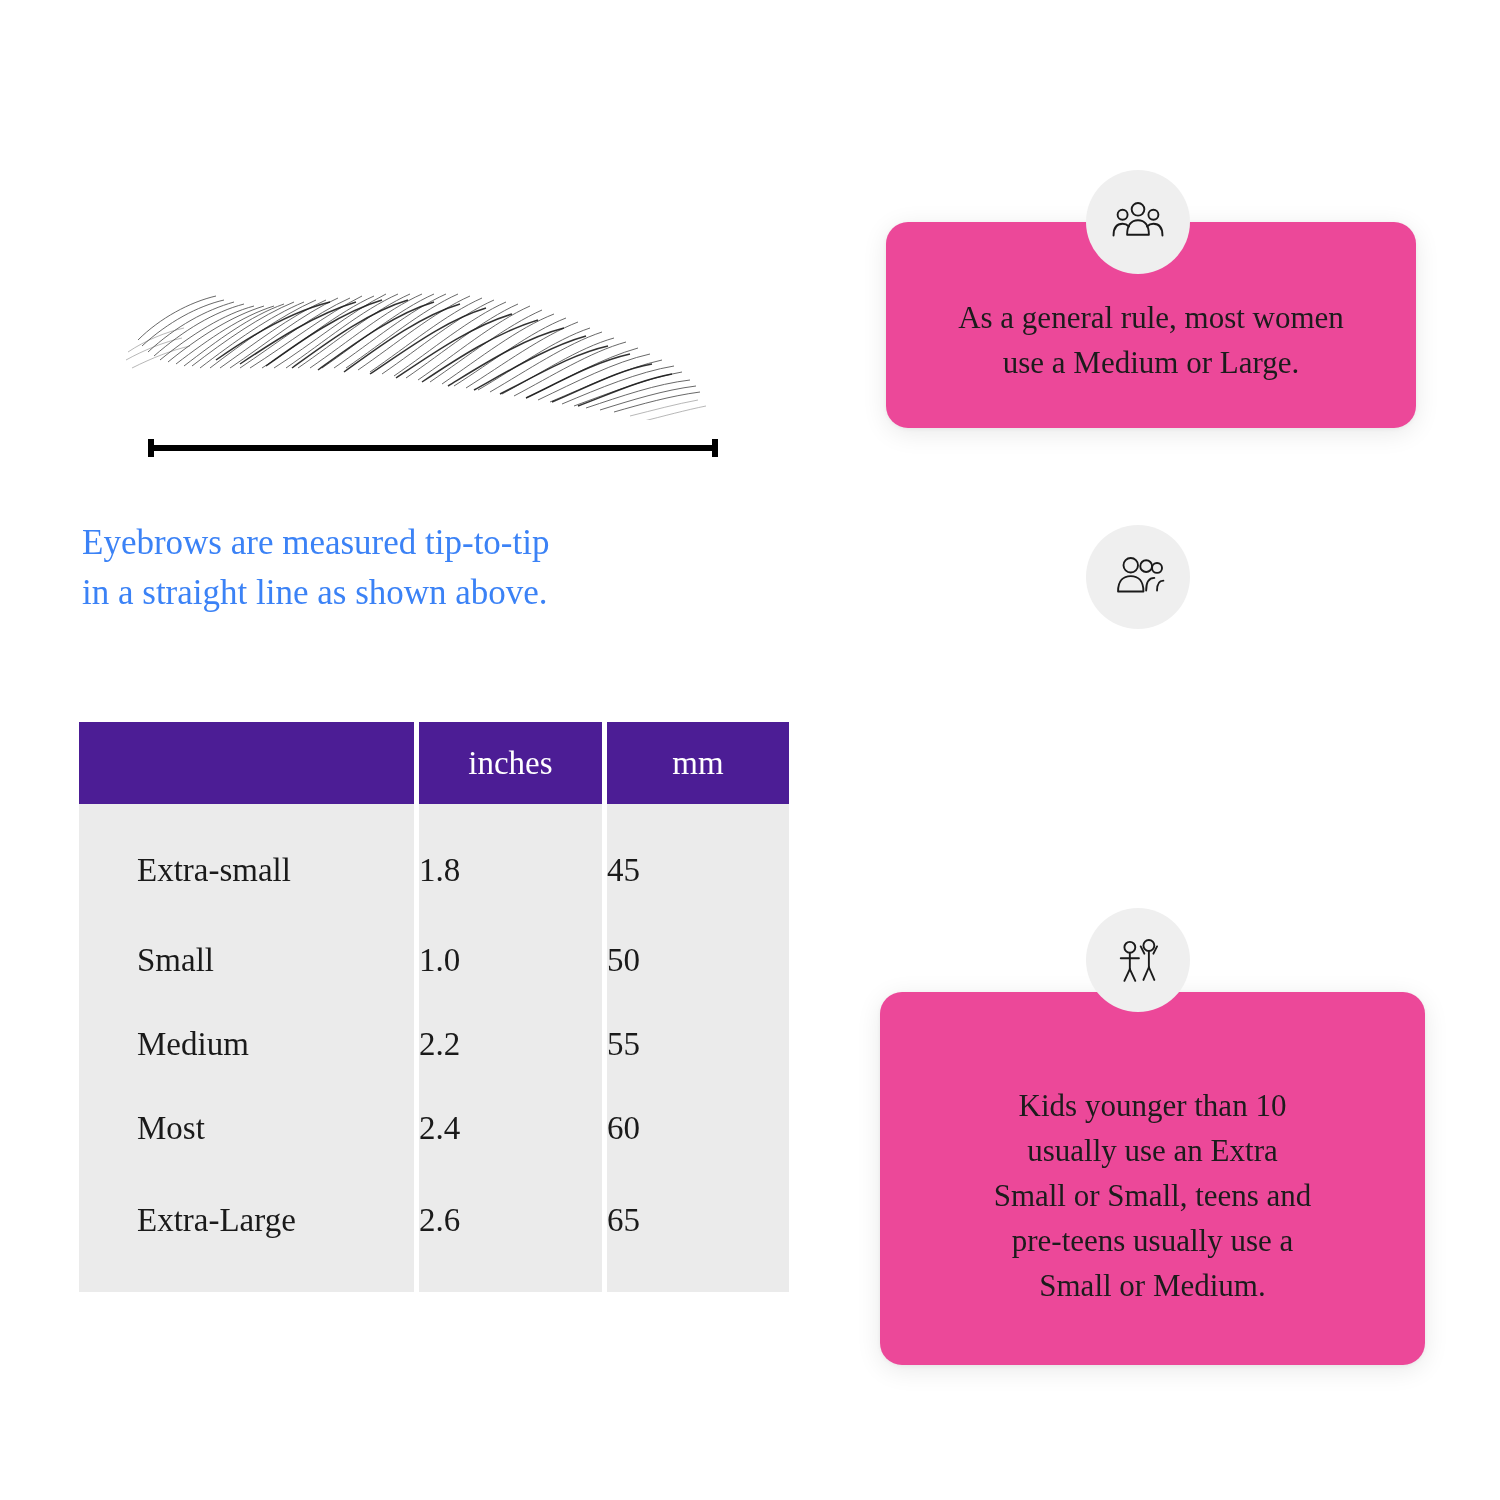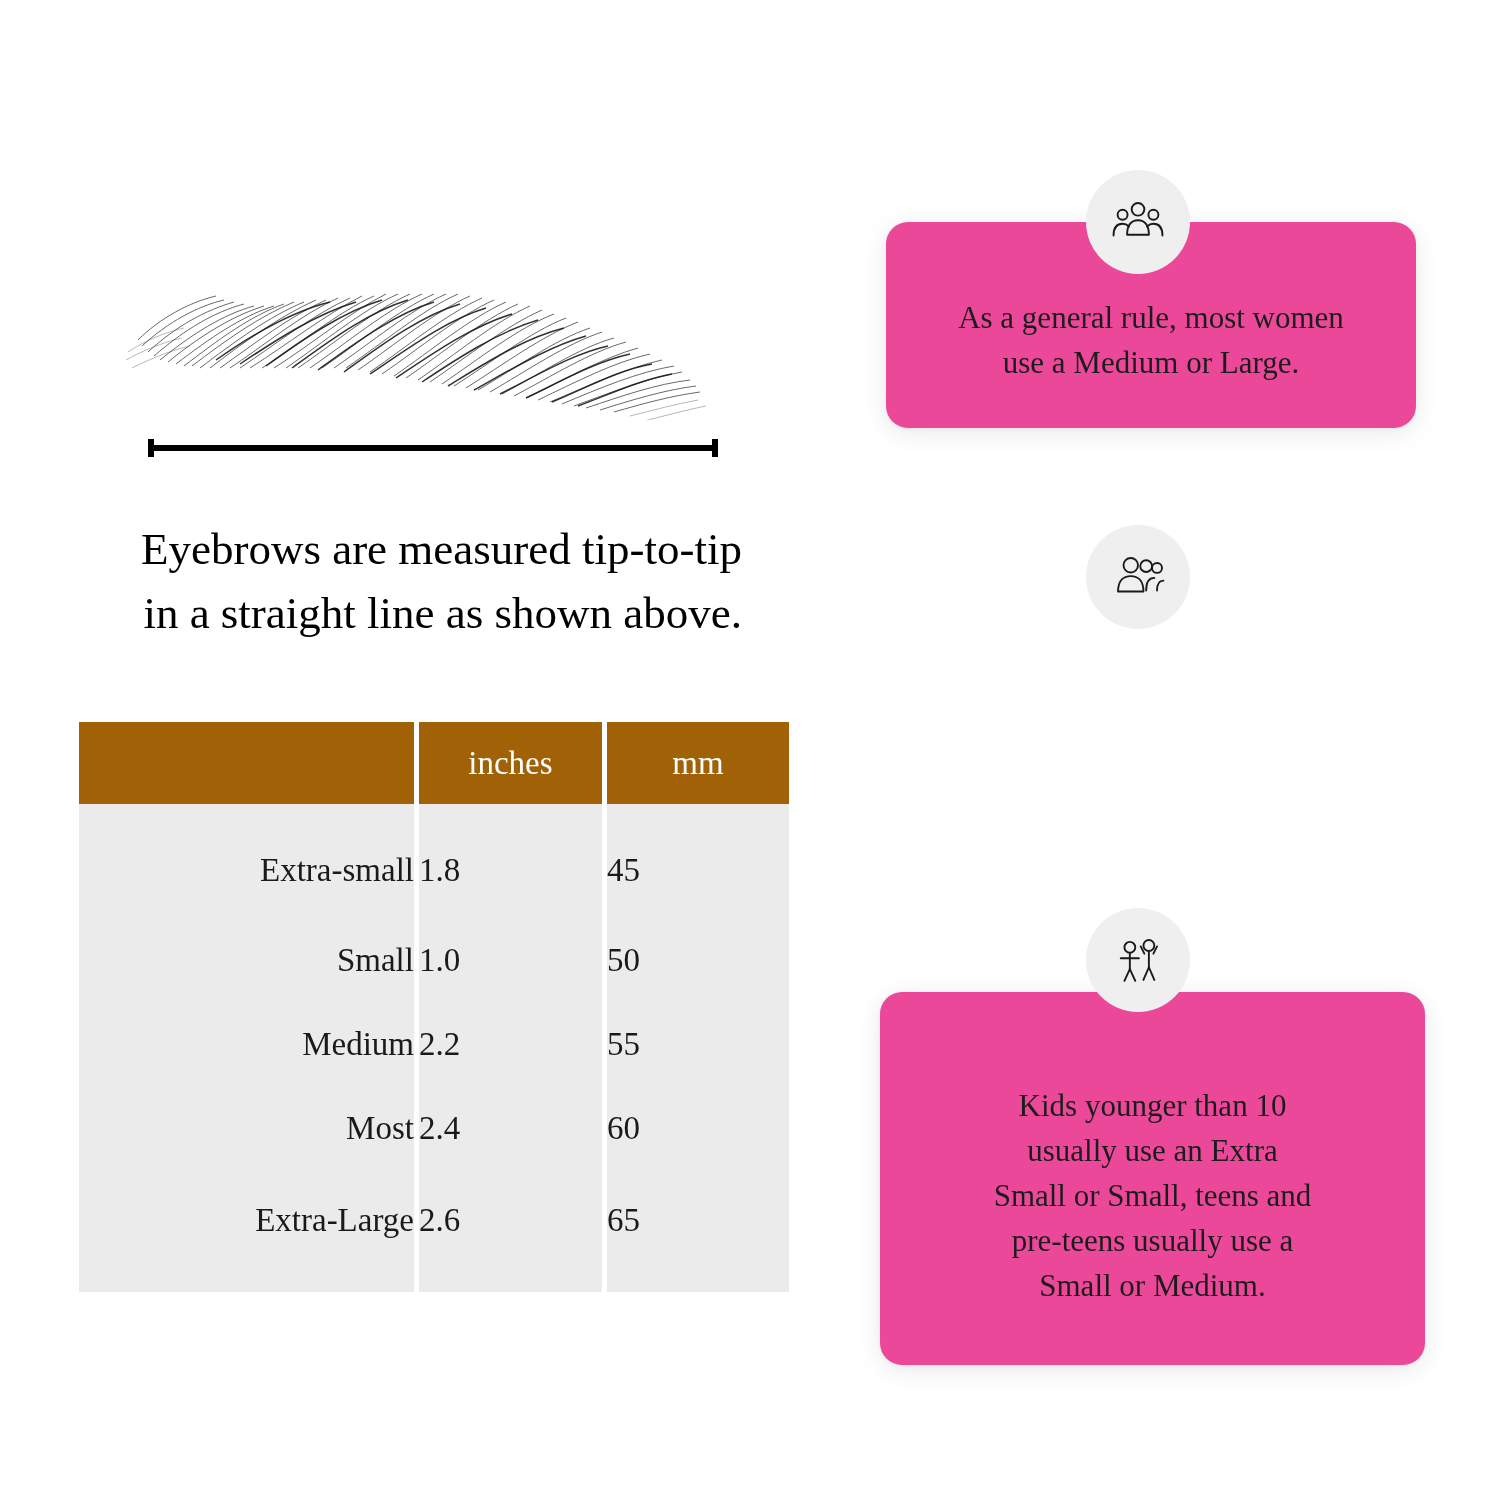--- a/index.html
+++ b/index.html
@@ -44,58 +44,58 @@
     top: 437px;
     width: 570px;
     height: 22px;
   }
 
   .caption {
     position: absolute;
     left: 82px;
     top: 518px;
     width: 660px;
-    text-align: right;
-    font-size: 45px;
+    text-align: left;
+    font-size: 35px;
     line-height: 1.42;
-    color: #000000;
+    color: #3b82f6;
   }
 
   
   .size-table {
     position: absolute;
     left: 74px;
     top: 722px;
     width: 720px;
     border-collapse: separate;
     border-spacing: 5px 0;
   }
   .size-table thead th {
-    background: #a16207;
+    background: #4c1d95;
     color: #ffffff;
     font-weight: normal;
     font-size: 33px;
     height: 82px;
     vertical-align: middle;
     padding: 0;
   }
   .size-table thead th.name-head { width: 340px; }
   .size-table thead th.in-head   { width: 186px; }
   .size-table thead th.mm-head   { width: 186px; margin-left: 22px; }
 
   .size-table tbody td {
     background: #ebebeb;
     font-size: 33px;
     height: 84px;
     padding: 0;
     vertical-align: middle;
     color: #1a1a1a;
   }
   .size-table tbody td.name-cell {
-    text-align: right;
+    text-align: left;
     padding-left: 58px;
   }
   .size-table tbody td.num-cell {
     text-align: left;
   }
   .size-table tbody tr:first-child td { padding-top: 18px; height: 96px; }
   .size-table tbody tr:last-child  td { padding-bottom: 22px; height: 100px; }
 
   
   .right-col {

